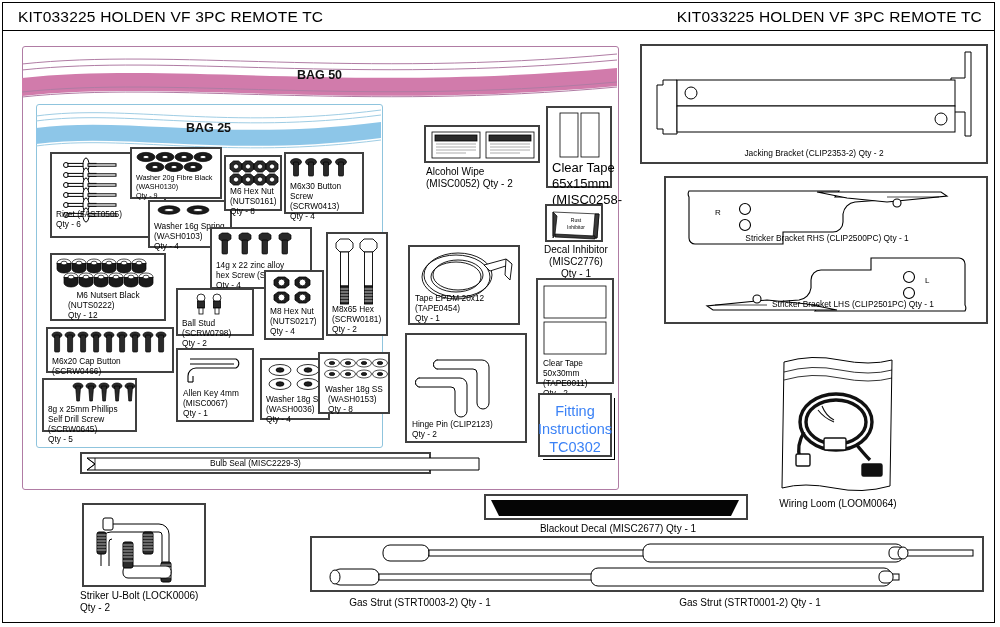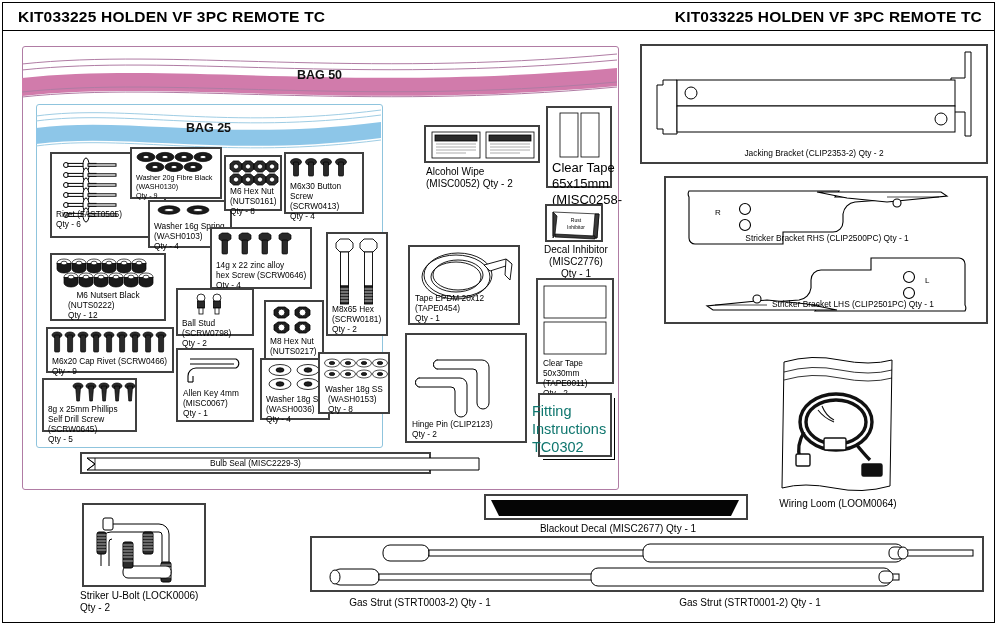--- a/index.html
+++ b/index.html
@@ -1,38 +1,38 @@
 <!DOCTYPE html>
 <html><head>
 <meta charset="utf-8">
 <style>
   html,body{margin:0;padding:0;background:#fff;}
   body{font-family:"Liberation Sans",sans-serif;}
   #sheet{position:relative;width:1000px;height:627px;background:#fff;overflow:hidden;}
   .frame{position:absolute;left:2px;top:2px;width:993px;height:621px;border:1px solid #000;box-sizing:border-box;}
-  .title{position:absolute;font-weight:bold;font-size:15.5px;color:#000;letter-spacing:.2px;white-space:nowrap;}
+  .title{position:absolute;font-weight:normal;font-size:15.5px;color:#000;letter-spacing:.2px;white-space:nowrap;}
   .title-l{left:18px;top:8px;}
   .title-r{right:18px;top:8px;}
   .hr-top{position:absolute;left:2px;top:30px;width:993px;height:1px;background:#000;}
 
   
   .bag50{position:absolute;left:22px;top:46px;width:595px;height:442px;border:1px solid #b07ca4;border-radius:3px;}
   .bag25{position:absolute;left:36px;top:104px;width:345px;height:342px;border:1px solid #8fc4dd;border-radius:3px;}
   .banner{position:absolute;display:flex;align-items:center;justify-content:center;font-weight:bold;font-size:12.5px;color:#111;}
   .banner svg{position:absolute;left:0;top:0;}
   .banner span{position:relative;z-index:2;}
   .b50{left:22px;top:52px;width:595px;height:46px;}
   .b25{left:36px;top:108px;width:345px;height:40px;}
 
   .box{position:absolute;border:2px solid #404040;background:#fff;box-sizing:border-box;}
   .lbl{font-size:8.3px;color:#000;line-height:1.22;padding:0 2px;}
   .lbl.c{text-align:center;}
   .cap{position:absolute;font-size:10px;color:#000;text-align:center;line-height:1.2;}
   svg{display:block;overflow:visible;}
-  .fi{position:absolute;font-size:14.5px;line-height:1.25;color:#0f766e;}
+  .fi{position:absolute;text-align:center;font-size:14.5px;line-height:1.25;color:#3b82f6;}
 </style>
 </head>
 <body>
 
 <div id="sheet">
   <div class="frame"></div>
   <div class="title title-l">KIT033225 HOLDEN VF 3PC REMOTE TC</div>
   <div class="title title-r">KIT033225 HOLDEN VF 3PC REMOTE TC</div>
   <div class="hr-top"></div>
 
@@ -373,21 +373,21 @@
             <ellipse cx="6" cy="4" rx="5" ry="3"></ellipse>
             <rect x="3.6" y="4" width="5" height="17" rx="1"></rect>
           </g>
         <g transform="translate(104,0)">
             <ellipse cx="6" cy="4" rx="5" ry="3"></ellipse>
             <rect x="3.6" y="4" width="5" height="17" rx="1"></rect>
           </g>
       </g>
     </svg>
     <div class="lbl" style="position:absolute;left:2px;top:27px">
-      <div>M6x20 Cap Rivet (SCRW0466)</div>
+      <div>M6x20 Cap Button (SCRW0466)</div>
       <div>Qty - 9</div>
     </div>
   </div>
 
   <div class="box" style="left:42px;top:378px;width:95px;height:54px">
     <svg width="80" height="22" style="margin:2px 0 0 28px">
       <g fill="#2a2a2a" stroke="#000" stroke-width=".7">
         <g>
             <ellipse cx="6" cy="4" rx="5" ry="3"></ellipse>
             <path d="M3.6 4 h5 l-1.2 15 h-2.6 z"></path>
@@ -445,21 +445,21 @@
       <path d="M11 23 v6" fill="none" stroke="#000" stroke-width="1.1"></path>
       <path d="M6 29 h5" fill="none" stroke="#000" stroke-width="1.1"></path>
     </svg>
     <div class="lbl" style="position:absolute;left:3px;top:38px">
       <div>Allen Key 4mm</div>
       <div>(MISC0067)</div>
       <div>Qty - 1</div>
     </div>
   </div>
 
-  <div class="box" style="left:264px;top:300px;width:60px;height:80px">
+  <div class="box" style="left:264px;top:270px;width:60px;height:70px">
     <svg width="56" height="30" style="margin:3px 0 0 5px">
       <g fill="#1f1f1f" stroke="#000" stroke-width=".8">
         <g>
             <path d="M3 5 l4-3 h7 l4 3 v5 l-4 3 h-7 l-4-3 z"></path>
             <circle cx="10.5" cy="7.5" r="3.4" fill="#fff"></circle>
           </g>
         <g transform="translate(21,0)">
             <path d="M3 5 l4-3 h7 l4 3 v5 l-4 3 h-7 l-4-3 z"></path>
             <circle cx="10.5" cy="7.5" r="3.4" fill="#fff"></circle>
           </g>

